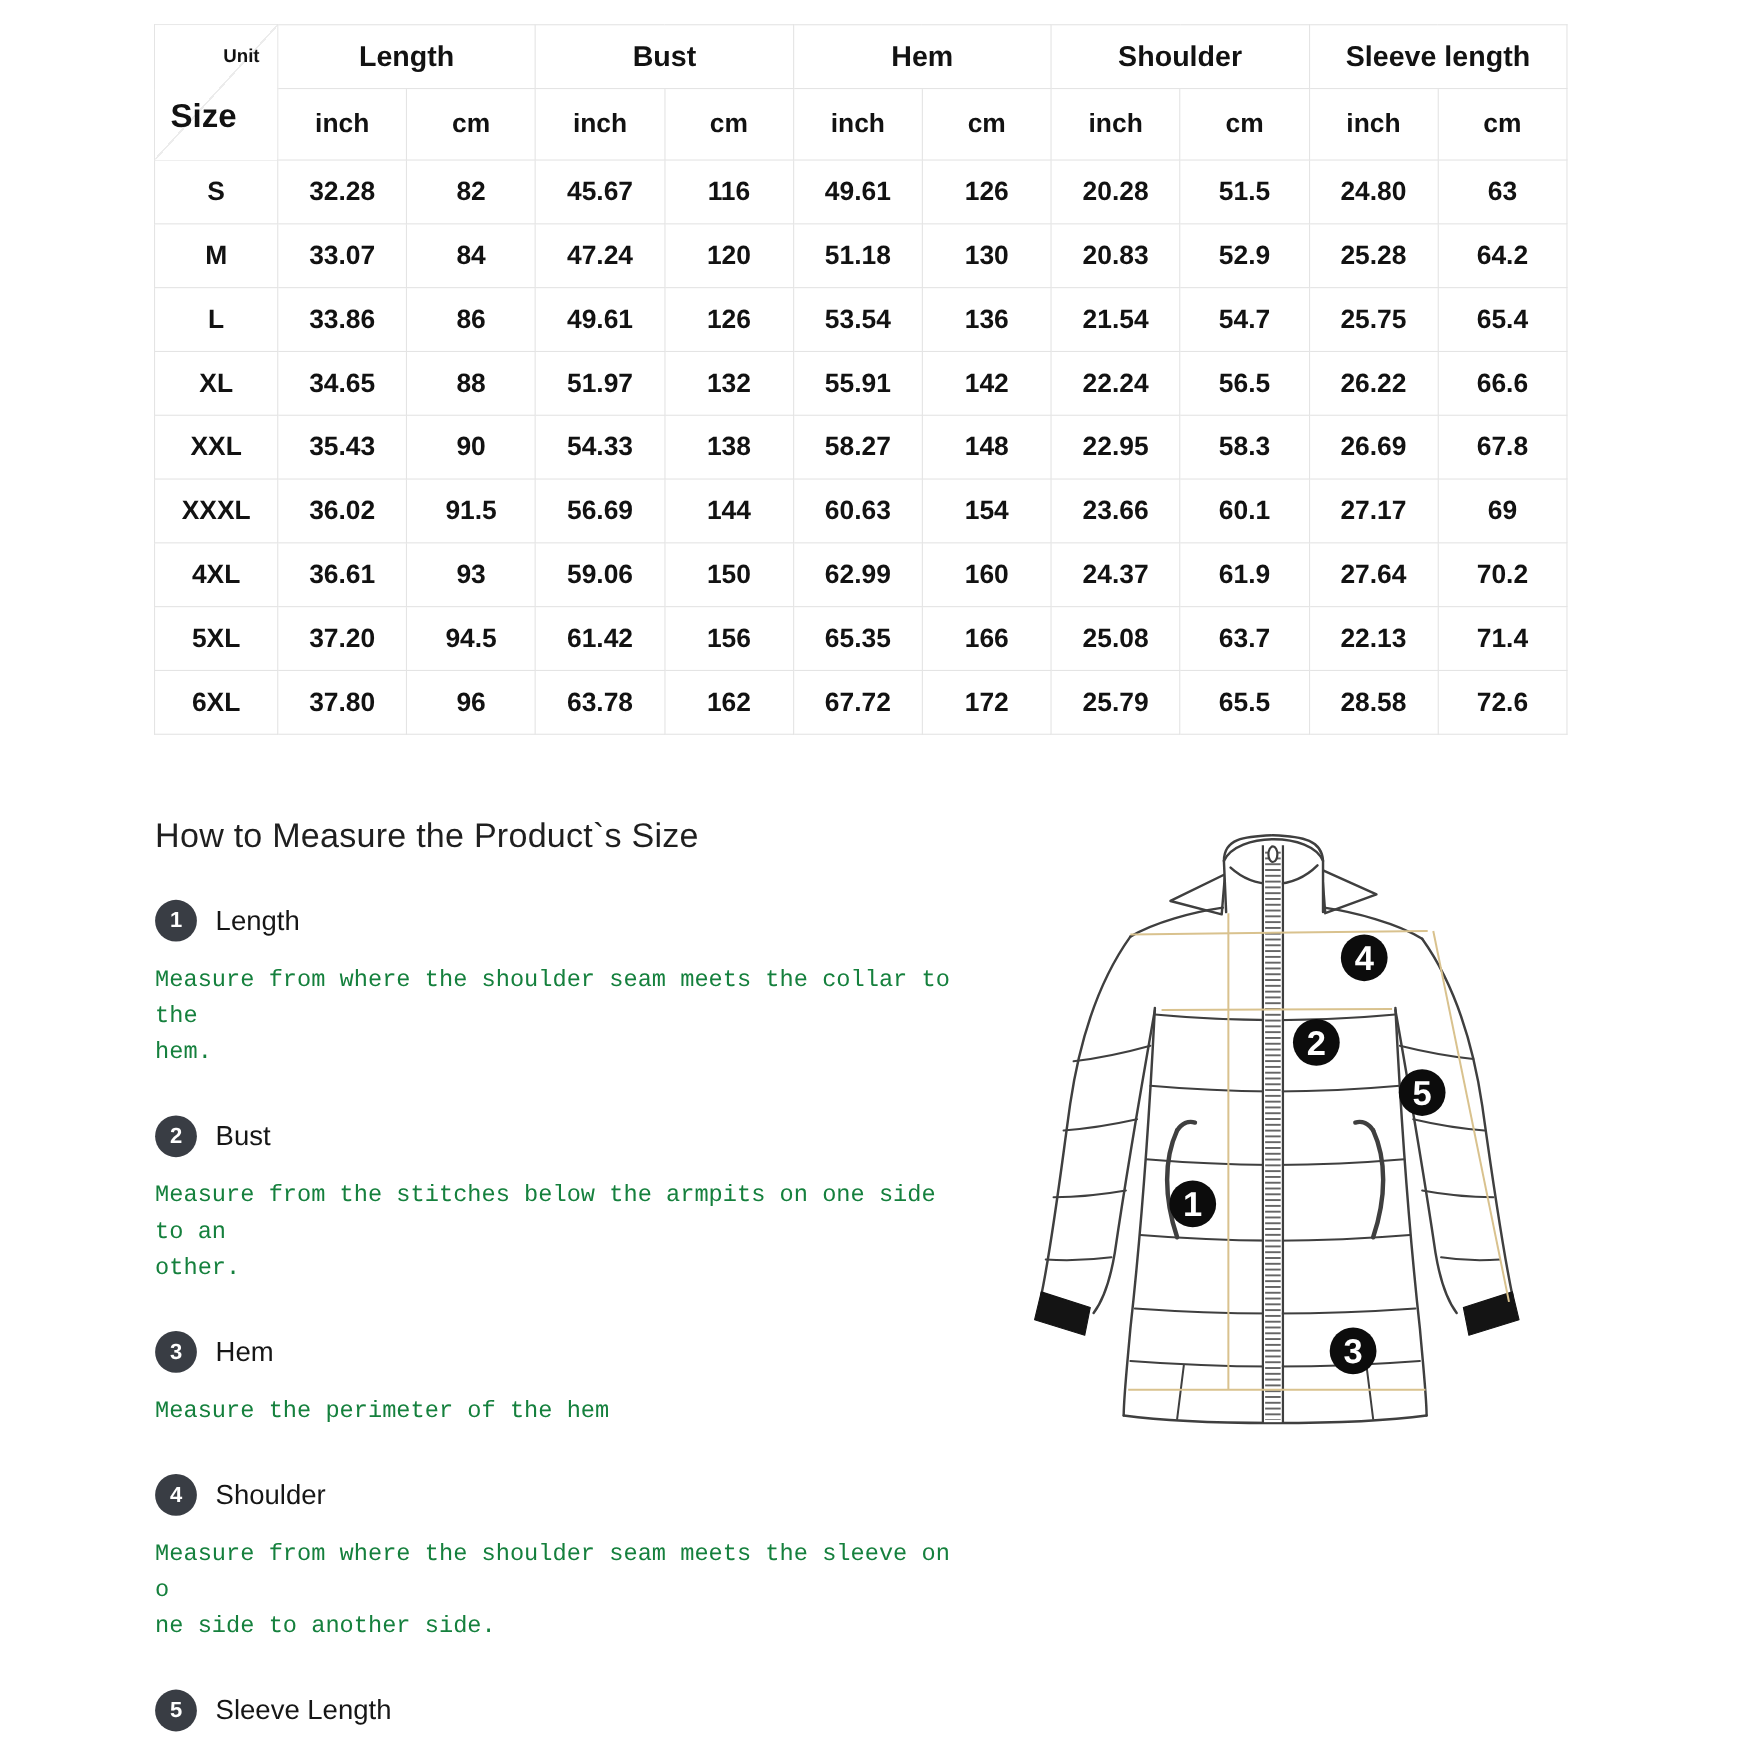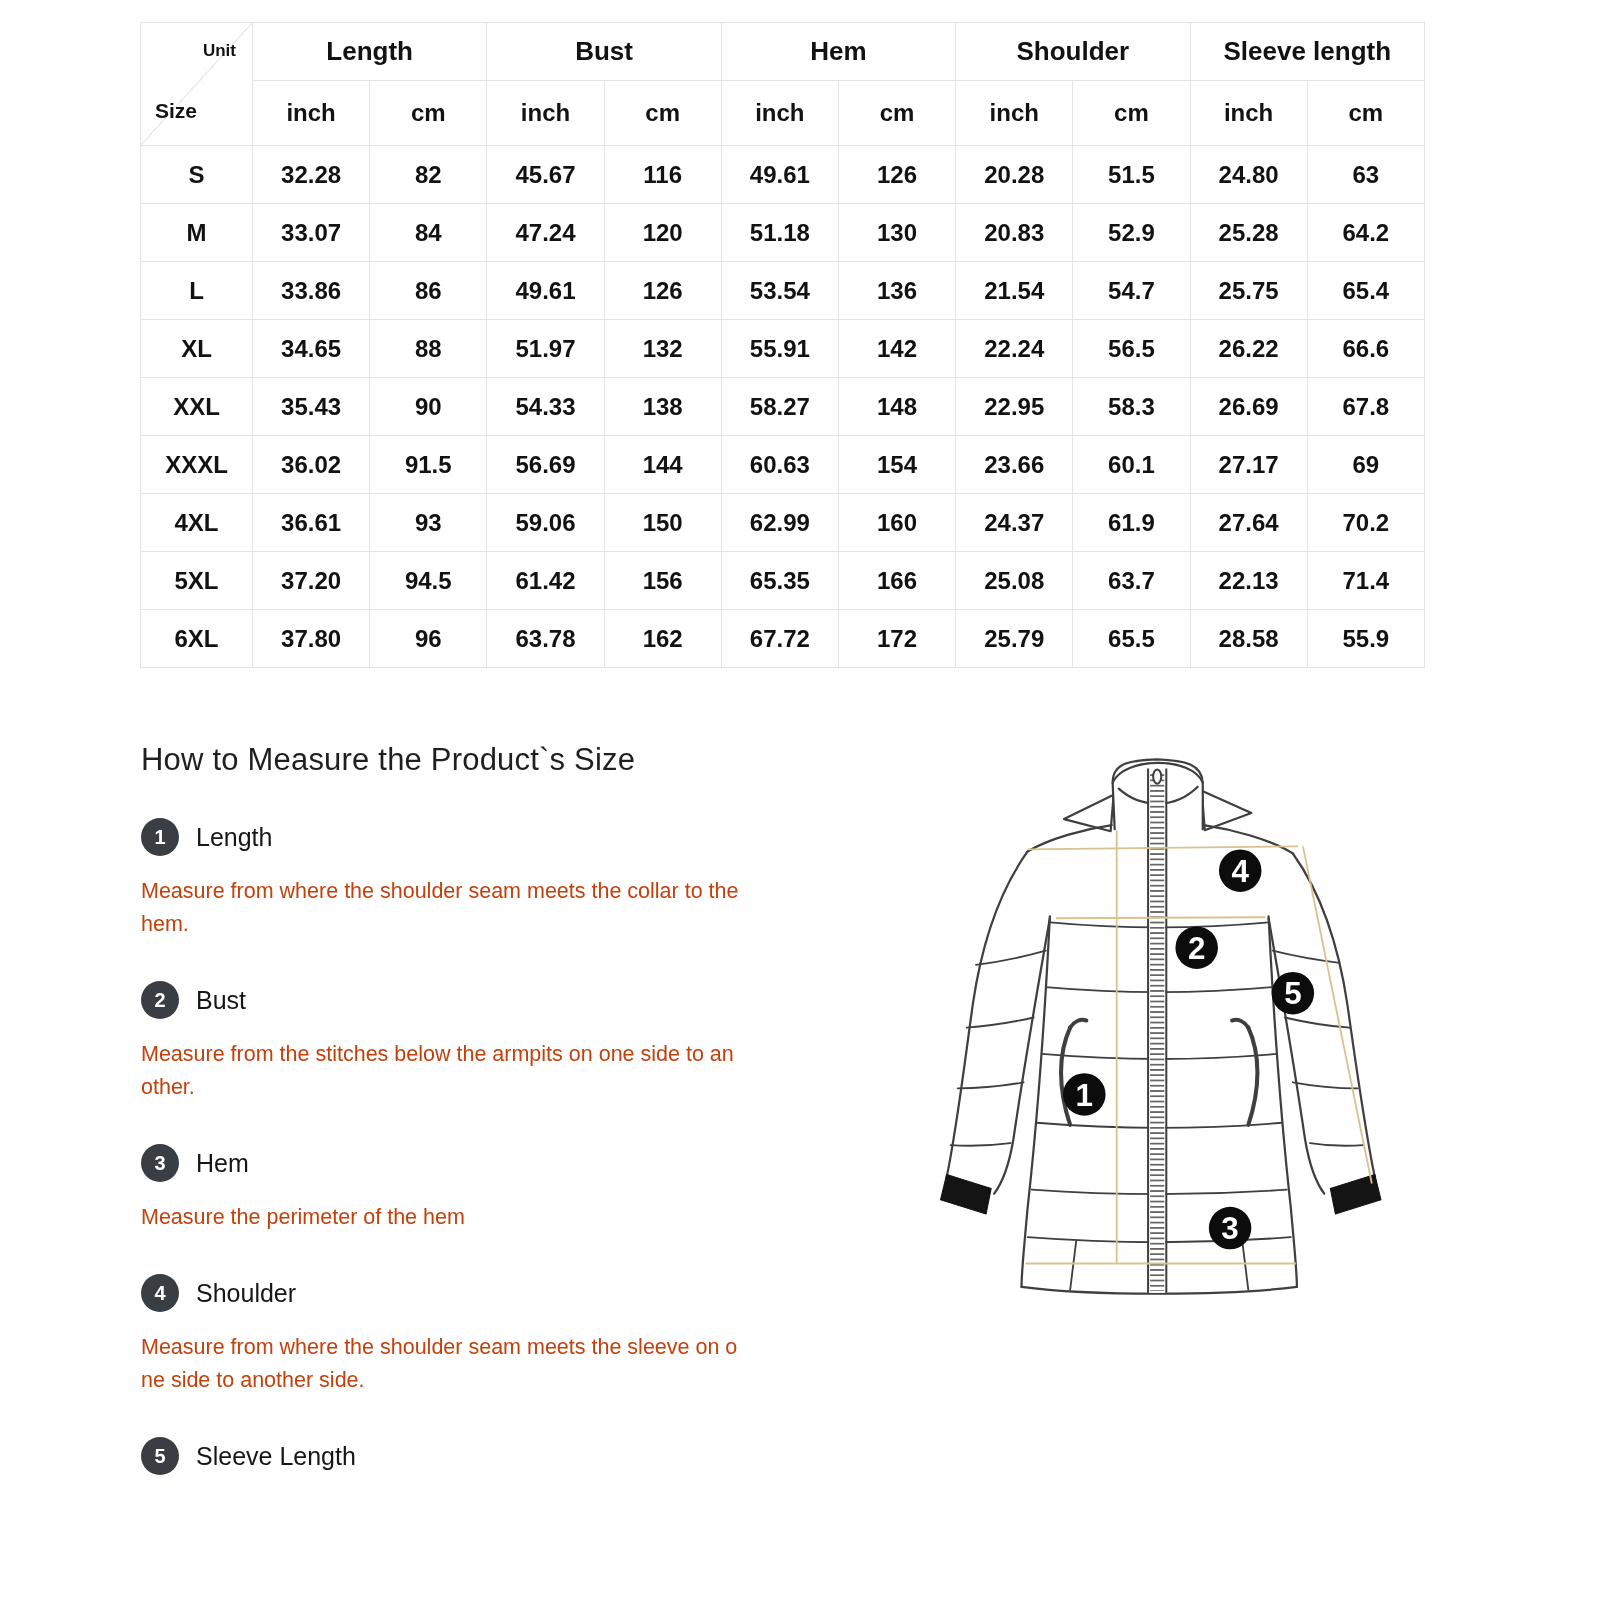--- a/index.html
+++ b/index.html
@@ -39,21 +39,21 @@
     content: "";
     position: absolute;
     left: -10%; top: -10%; width: 120%; height: 120%;
     background: linear-gradient(to bottom right,
       #ffffff 49.6%, #ececec 49.6%, #ececec 50.4%, #ffffff 50.4%);
   }
   .corner-unit {
     position: absolute; top: 18px; right: 16px; font-size: 17px;
   }
   .corner-size {
-    position: absolute; bottom: 22px; left: 14px; font-size: 21px;
+    position: absolute; bottom: 22px; left: 14px; font-size: 30px;
   }
 
   
   .note {
     position: absolute;
     left: 141px;
     top: 673px;
     width: 1100px;
     font-size: 21px;
     line-height: 29px;
@@ -86,22 +86,23 @@
     justify-content: center;
     font-size: 20px;
     font-weight: 700;
     flex: 0 0 auto;
   }
   .howto-label { font-size: 25px; color: #161616; }
   .howto-desc {
     margin-top: 19px;
     font-size: 21.5px;
     line-height: 33px;
-    color: #c2410c;
+    color: #15803d;
     white-space: pre-line;
+    font-family: Liberation Mono, monospace;
   }
 
   
   .jacket-wrap {
     position: absolute;
     left: 896px;
     top: 732px;
     width: 572px;
     height: 572px;
   }
@@ -267,21 +268,21 @@
           <th>6XL</th>
           <td>37.80</td>
           <td>96</td>
           <td>63.78</td>
           <td>162</td>
           <td>67.72</td>
           <td>172</td>
           <td>25.79</td>
           <td>65.5</td>
           <td>28.58</td>
-          <td>55.9</td>
+          <td>72.6</td>
         </tr>
       </tbody>
   </table>
 
 
   <div class="howto">
     <h2 class="howto-title">How to Measure the Product`s Size</h2>
     <div id="howto-list">
     <div class="howto-item">
       <div class="howto-item-head">

